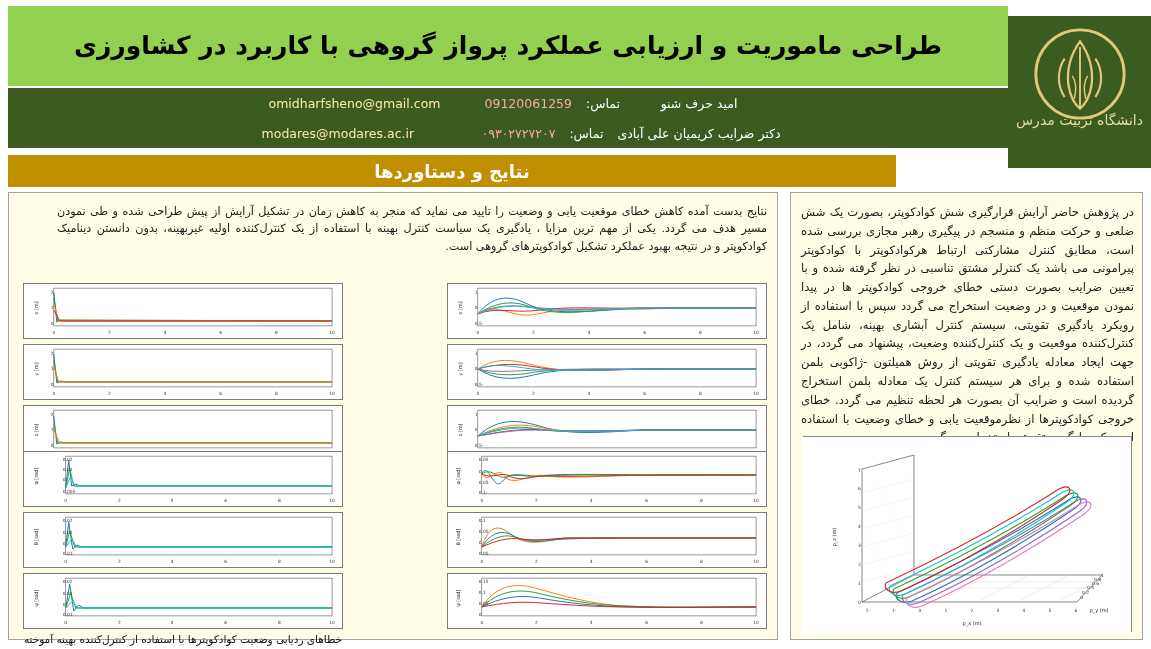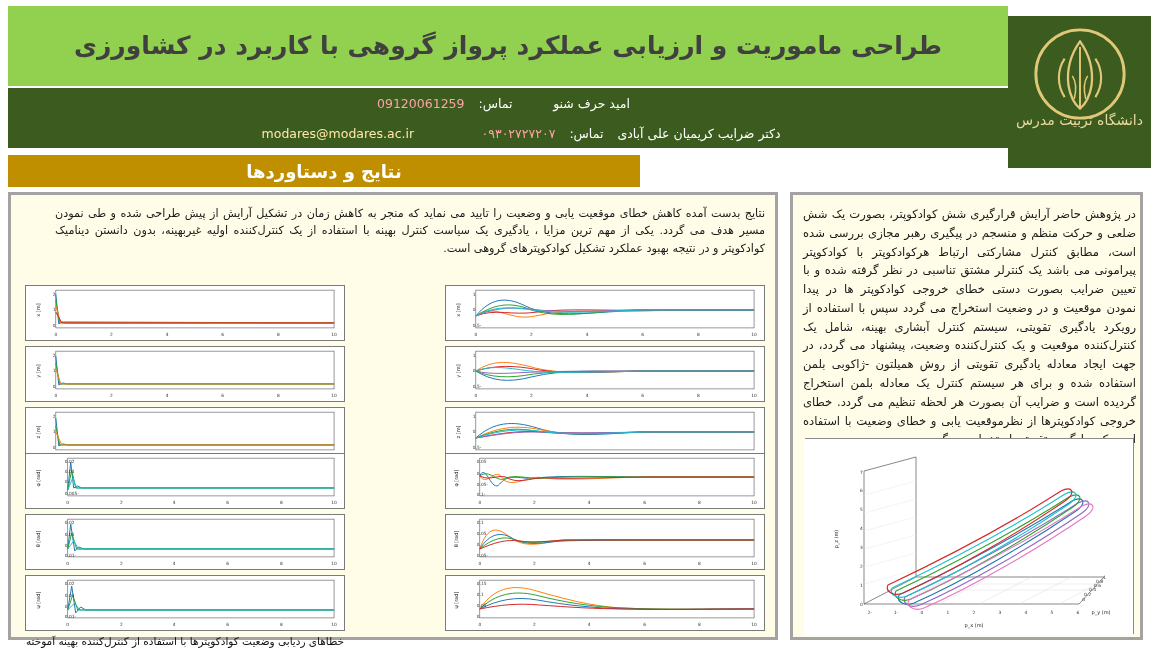--- a/index.html
+++ b/index.html
@@ -18,21 +18,21 @@
 
   
   .title-bar {
     position: absolute;
     left: 8px; top: 6px;
     width: 1000px; height: 80px;
     background: #92d050;
     display: flex; align-items: center; justify-content: center;
   }
   .title-text {
-    color: #404040;
+    color: #000000;
     font-size: 25px;
     font-weight: bold;
     text-align: center;
     line-height: 1.3;
     padding: 0 18px;
     direction: rtl;
   }
 
   .contact-bar {
     position: absolute;
@@ -85,28 +85,28 @@
   .sec-head {
     position: absolute;
     height: 32px;
     background: #bf8f00;
     color: #ffffff;
     font-size: 18px;
     font-weight: bold;
     display: flex; align-items: center; justify-content: center;
     direction: rtl;
   }
-  #head-results { left: 8px; top: 155px; width: 632px; }
+  #head-results { left: 8px; top: 155px; width: 888px; }
   #head-method  { left: 790px; top: 155px; width: 353px; }
 
   
   .panel {
     position: absolute;
     background: #fffde8;
-    border: 3px solid #a3a3a3;
+    border: 1px solid #a3a3a3;
   }
   #panel-results { left: 8px; top: 192px; width: 770px; height: 448px; }
   #panel-method  { left: 790px; top: 192px; width: 353px; height: 448px; }
 
   .para {
     direction: rtl;
     text-align: justify;
     color: #1a1a1a;
     font-size: 11.2px;
     line-height: 1.55;
@@ -158,20 +158,21 @@
 
   <div class="title-bar">
     <div class="title-text">طراحی ماموریت و ارزیابی عملکرد پرواز گروهی با کاربرد در کشاورزی</div>
   </div>
 
   <div class="contact-bar">
     <div class="contact-row">
       <span class="name">امید حرف شنو</span>
       <span class="lbl">تماس:</span>
       <span class="tel">09120061259</span>
+      <span class="mail">omidharfsheno@gmail.com</span>
     </div>
     <div class="contact-row">
       <span class="name">دکتر ضرایب کریمیان علی آبادی</span>
       <span class="lbl">تماس:</span>
       <span class="tel">۰۹۳۰۲۷۲۷۲۰۷</span>
       <span class="mail">modares@modares.ac.ir</span>
     </div>
   </div>
 
   <div class="logo-block">

